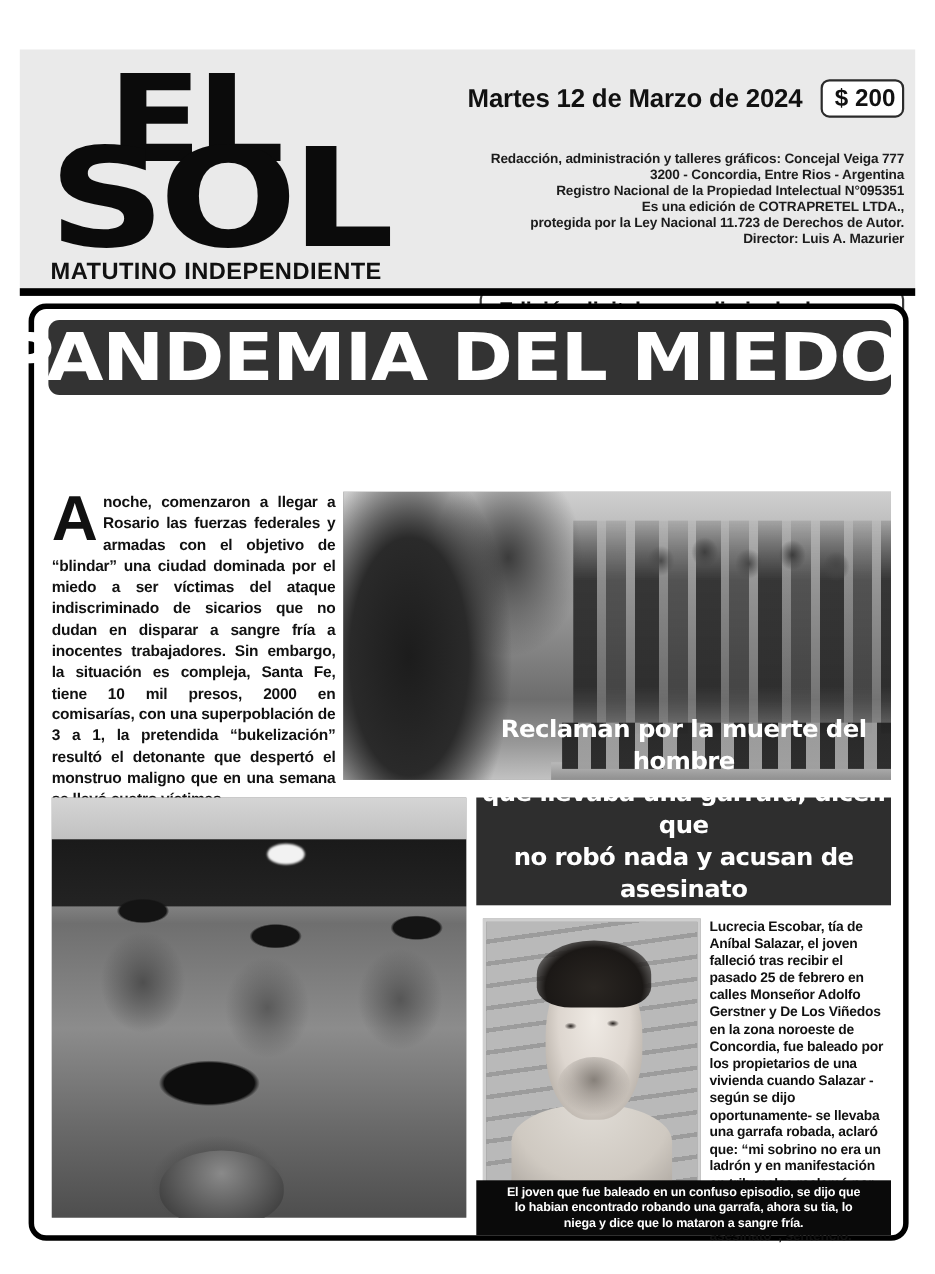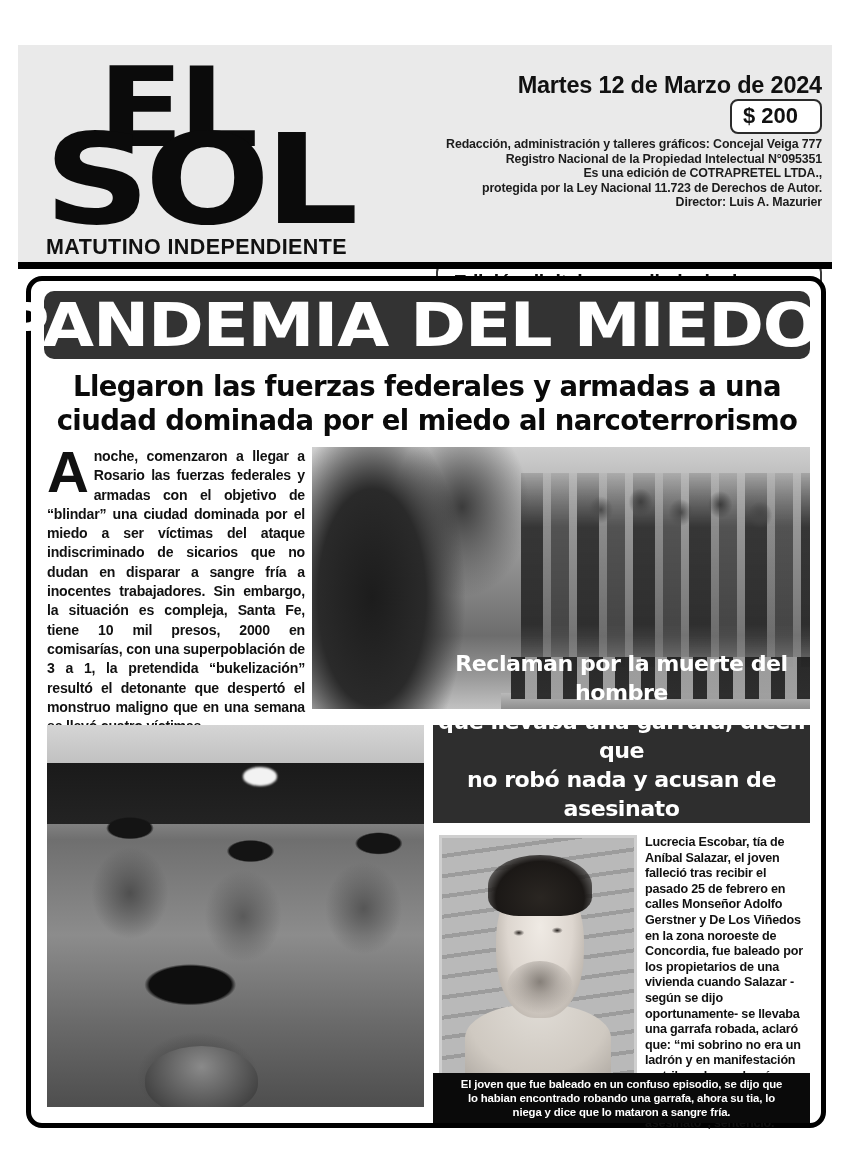--- a/index.html
+++ b/index.html
@@ -34,21 +34,21 @@
 
   .header-right { position: absolute; left: 400px; top: 0; width: 414px; height: 224px; }
   .dateline-row { position: absolute; right: 10px; top: 27px; width: 404px; text-align: right; }
   .date-main {
     display: inline-block; vertical-align: middle;
     font-size: 23.5px; font-weight: bold; color: #111; letter-spacing: -0.2px;
   }
   .price-box {
     display: inline-block; vertical-align: middle; margin-left: 12px;
     border: 2px solid #2b2b2b; border-radius: 8px; background: #fff;
-    padding: 2px 22px 3px 11px;
+    padding: 2px 6px 3px 11px;
     font-size: 22px; font-weight: bold; color: #111;
   }
   .date-sub {
     position: absolute; right: 82px; top: 60px; width: 332px; text-align: right;
     font-size: 13.6px; font-weight: bold; color: #1a1a1a; letter-spacing: -0.1px;
   }
   .imprint {
     position: absolute; right: 10px; top: 92px; width: 404px; text-align: right;
     font-size: 12.4px; font-weight: bold; color: #1c1c1c; line-height: 14.6px;
     letter-spacing: -0.15px;
@@ -219,43 +219,40 @@
     </div>
 
     <div class="header-right">
       <div class="dateline-row">
         <span class="date-main">Martes 12 de Marzo de 2024</span>
         <span class="price-box">$ 200</span>
       </div>
 
       <div class="imprint">
         <div>Redacción, administración y talleres gráficos: Concejal Veiga 777</div>
+        <div>3200 - Concordia, Entre Rios - Argentina</div>
         <div>Registro Nacional de la Propiedad Intelectual N°095351</div>
         <div>Es una edición de COTRAPRETEL LTDA.,</div>
         <div>protegida por la Ley Nacional 11.723 de Derechos de Autor.</div>
         <div>Director: Luis A. Mazurier</div>
       </div>
 
       <div class="digital-box">Edición digital: www.diarioelsol.com.ar</div>
     </div>
   </div>
 
   <div class="header-rule"></div>
 
   <div class="frame">
     <div class="frame-inner">
 
       <div class="banner">
         <div class="banner-text">PANDEMIA DEL MIEDO</div>
       </div>
 
-      <div class="subhead">
-        <div>Llegaron las fuerzas federales y armadas a una</div>
-        <div>ciudad dominada por el miedo al narcoterrorismo</div>
-      </div>
 
       <div class="lead-text">
         <span class="dropcap">A</span><span>noche, comenzaron a llegar a Rosario las fuerzas federales y armadas con el objetivo de “blindar” una ciudad dominada por el miedo a ser víctimas del ataque indiscriminado de sicarios que no dudan en disparar a sangre fría a inocentes trabajadores. Sin embargo, la situación es compleja, Santa Fe, tiene 10 mil presos, 2000 en comisarías, con una superpoblación de 3 a 1, la pretendida “bukelización” resultó el detonante que despertó el monstruo maligno que en una semana se llevó cuatro víctimas.</span>
         <div class="lead-ref">(Ver inf. en pág.5 y editorial en pág.2)</div>
       </div>
 
       <div class="photo photo-top">
         <div class="ph-layer pt-bg"></div>
         <div class="ph-layer pt-row"></div>
         <div class="ph-layer pt-heads"></div>

